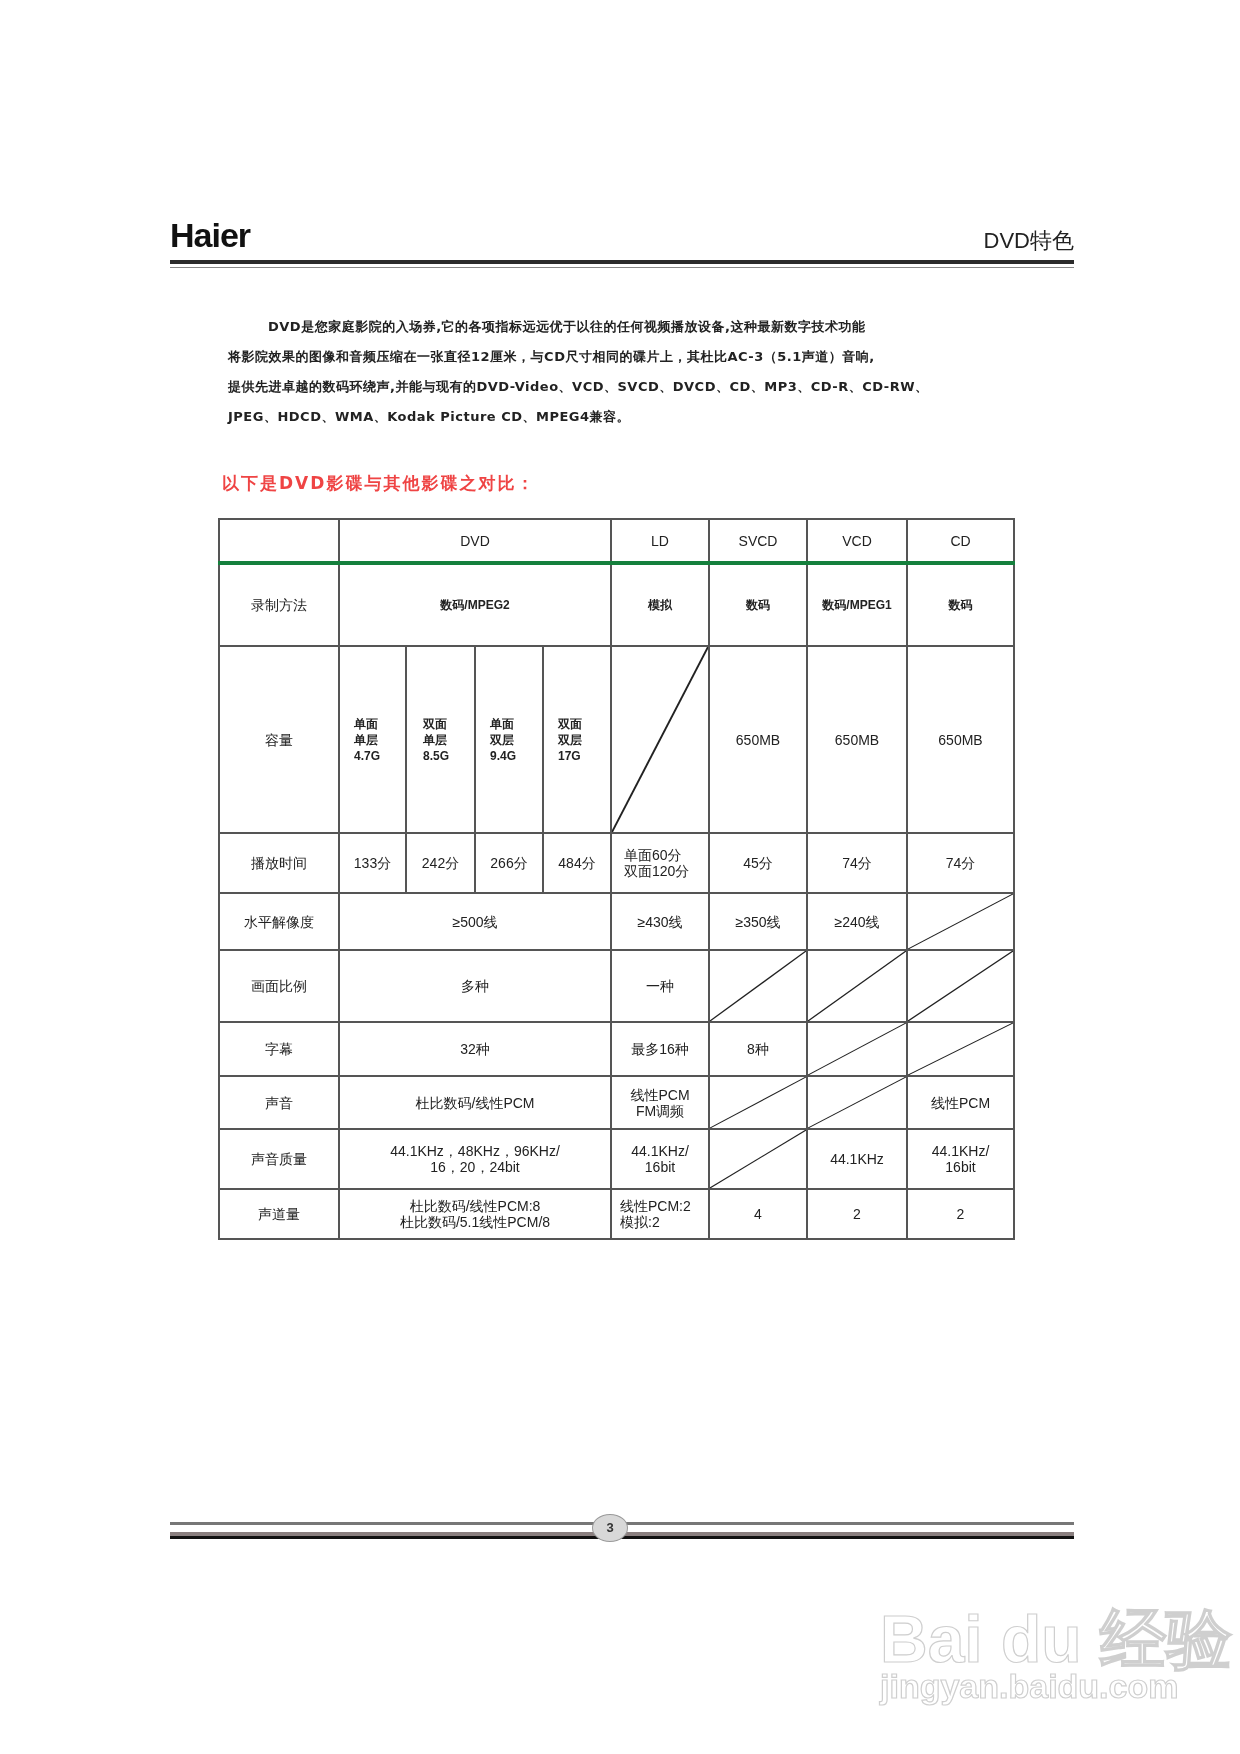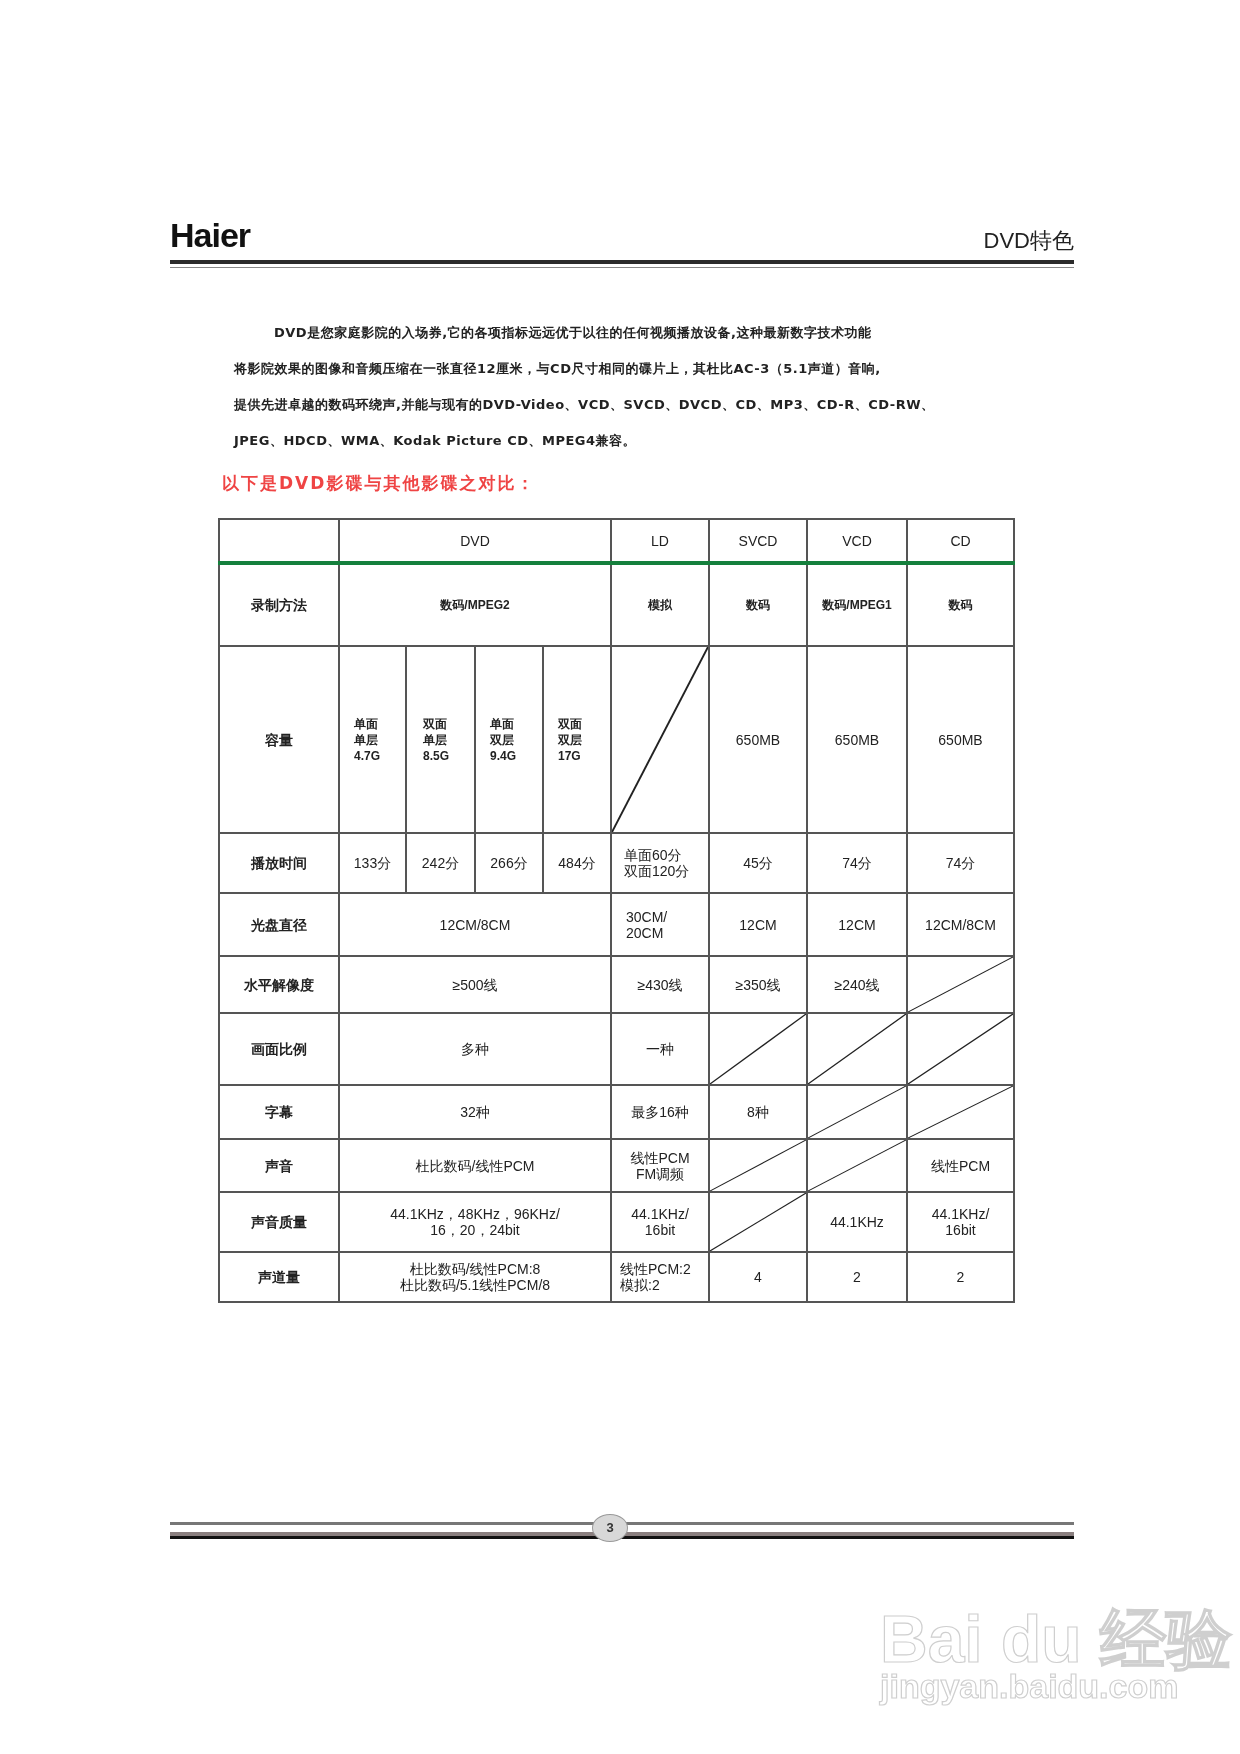--- a/index.html
+++ b/index.html
@@ -6,30 +6,30 @@
   body { width:1240px; height:1754px; position:relative; overflow:hidden;
          font-family:"DejaVu Sans", sans-serif; color:#1a1a1a; }
   .logo { position:absolute; left:170px; top:210px; font-family:"Liberation Sans", sans-serif;
           font-weight:bold; font-size:34px; letter-spacing:-1px; line-height:50px; color:#111; }
   .section-title { position:absolute; right:166px; top:228px; font-size:22px; line-height:26px;
                    font-family:"Liberation Sans", sans-serif; color:#222; }
   .hdr-line1 { position:absolute; left:170px; top:260px; width:904px; height:4px; background:#2b2b2b; }
   .hdr-line2 { position:absolute; left:170px; top:267px; width:904px; height:1px; background:#888; }
   .intro { position:absolute; left:228px; top:312px; width:800px; font-size:13px; line-height:30px;
            font-weight:bold; color:#222; letter-spacing:0.5px; }
-  .intro p { margin:6px; }
+  .intro p { margin:0; }
   .intro .indent { padding-left:40px; }
   .subhead { position:absolute; left:222px; top:472px; font-size:17px; font-weight:bold; color:#ef4444; letter-spacing:2px; }
 
   table.cmp { position:absolute; left:218px; top:518px; border-collapse:collapse;
               font-family:"Liberation Sans", sans-serif; font-size:14px; color:#222; table-layout:fixed; }
   table.cmp td { border:2px solid #555; text-align:center; vertical-align:middle; padding:0;
                  position:relative; line-height:16px; }
   table.cmp tr.head td { border-bottom:4px solid #15803d; }
-  .rowlabel { font-weight:bold; font-size:14px; }
+  .rowlabel { font-weight:normal; font-size:14px; }
   .small { font-size:12px; font-weight:bold; }
   .diag { position:absolute; inset:0; width:100%; height:100%; }
   .diag line { stroke:#222; stroke-width:1.6; }
 
   .foot-line-top { position:absolute; left:170px; top:1522px; width:904px; height:3px; background:#777; }
   .foot-line-b1 { position:absolute; left:170px; top:1532px; width:904px; height:4px; background:#8a7f7f; }
   .foot-line-b2 { position:absolute; left:170px; top:1536px; width:904px; height:3px; background:#111; }
   .page-num { position:absolute; left:592px; top:1514px; width:34px; height:26px; border-radius:50%;
               background:#d8d8d8; border:1px solid #999; text-align:center; line-height:26px;
               font-size:13px; font-weight:bold; color:#333; font-family:"Liberation Sans", sans-serif; }
@@ -112,29 +112,20 @@
     <td>133分</td>
     <td>242分</td>
     <td>266分</td>
     <td>484分</td>
     <td style="white-space:pre-line;text-align:left;padding-left:12px">单面60分
 双面120分</td>
     <td>45分</td>
     <td>74分</td>
     <td>74分</td>
   </tr>
-  <tr style="height:63px">
-    <td class="rowlabel">光盘直径</td>
-    <td colspan="4">12CM/8CM</td>
-    <td style="white-space:pre-line;text-align:left;padding-left:14px">30CM/
-20CM</td>
-    <td>12CM</td>
-    <td>12CM</td>
-    <td>12CM/8CM</td>
-  </tr>
   <tr style="height:57px">
     <td class="rowlabel">水平解像度</td>
     <td colspan="4">≥500线</td>
     <td>≥430线</td>
     <td>≥350线</td>
     <td>≥240线</td>
     <td>
           <svg class="diag" viewBox="0 0 100 100" preserveAspectRatio="none">
             <line x1="0" y1="100" x2="100" y2="0"></line>
           </svg>

